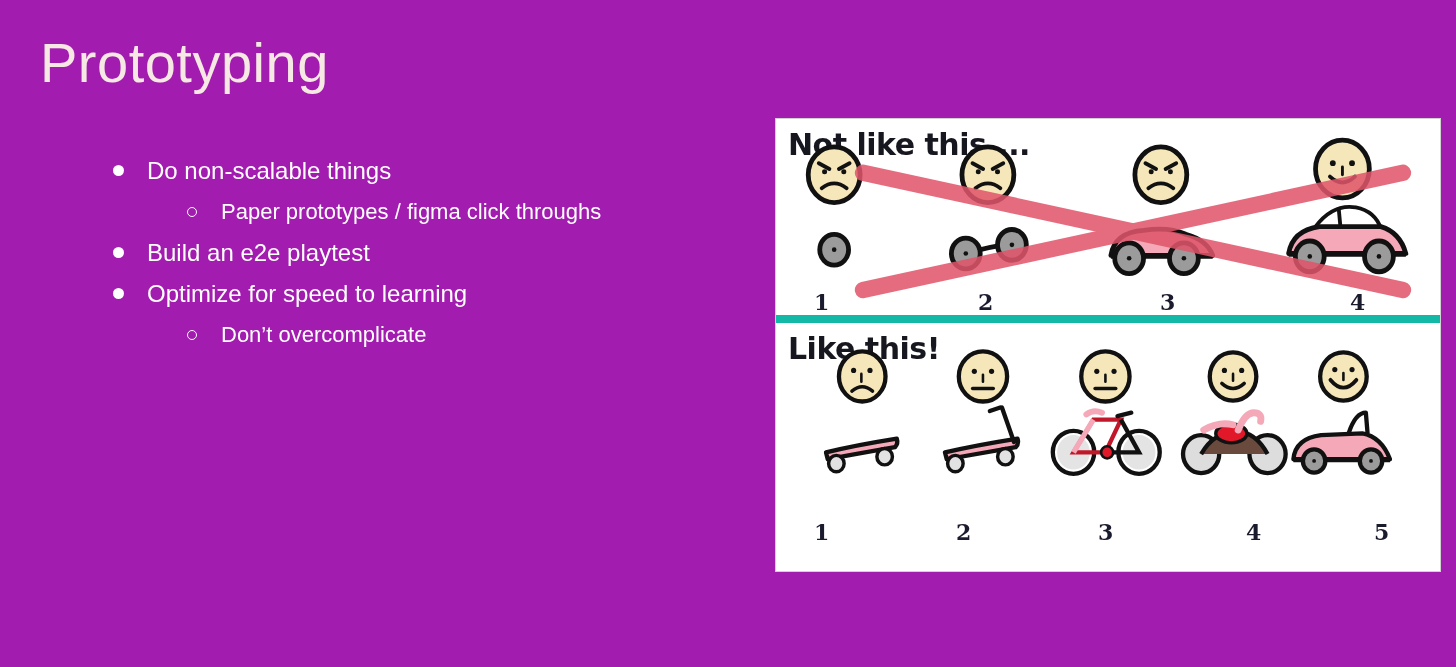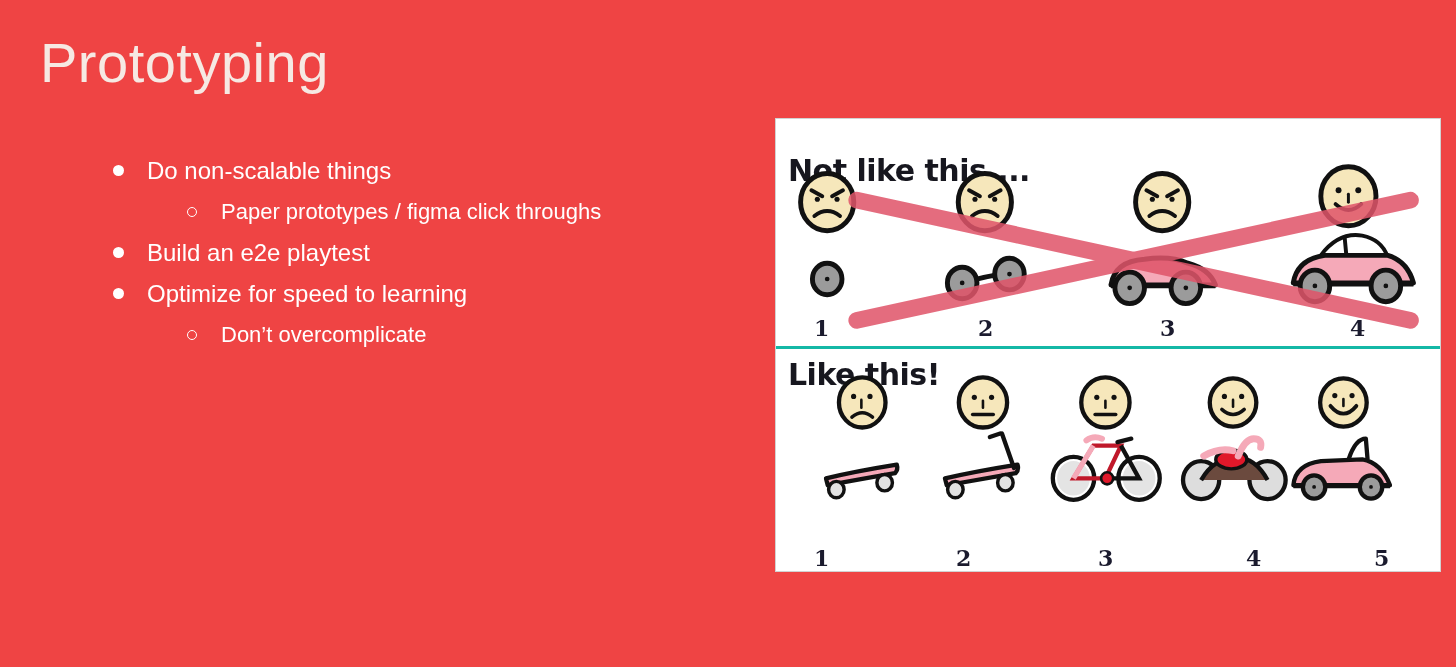--- a/index.html
+++ b/index.html
@@ -2,21 +2,21 @@
 <html><head>
 <meta charset="utf-8">
 <style>
   * { margin:0; padding:0; box-sizing:border-box; }
   html, body {
     width:1456px; height:667px;
     background:#1b1b21;
     font-family:"Liberation Sans", sans-serif;
     overflow:hidden;
   }
-  .slide { position:relative; width:1456px; height:667px; background:#ef4444; }
+  .slide { position:relative; width:1456px; height:667px; background:#a21caf; }
 
   
   .slide-title {
     position:absolute; left:40px; top:32px;
     font-size:56px; font-weight:400; letter-spacing:0.5px;
     color:#f6e9e3; line-height:1.1;
     font-family:"Liberation Sans", sans-serif;
   }
 
   
@@ -42,21 +42,21 @@
 
   
   .figure {
     position:absolute; left:775px; top:118px;
     width:666px; height:454px;
     background:#ffffff;
     border:1px solid #d2d2d2;
     overflow:hidden;
   }
   .fig-panel { position:relative; width:100%; background:#fff; }
-  .fig-top { height:204px; border-bottom:3px solid #14b8a6;margin-top:26px; }
+  .fig-top { height:204px; border-bottom:8px solid #14b8a6; }
   .fig-bottom { height:213px; }
   .fig-heading {
     position:absolute; font-weight:bold; color:#17171f;
     font-family:"DejaVu Sans", sans-serif;
     letter-spacing:-0.5px;
   }
   .fig-heading.top { left:12px; top:8px; font-size:30px; }
   .fig-heading.bot { left:12px; top:8px; font-size:30px; }
   .num {
     position:absolute; font-size:22px; font-weight:bold;

